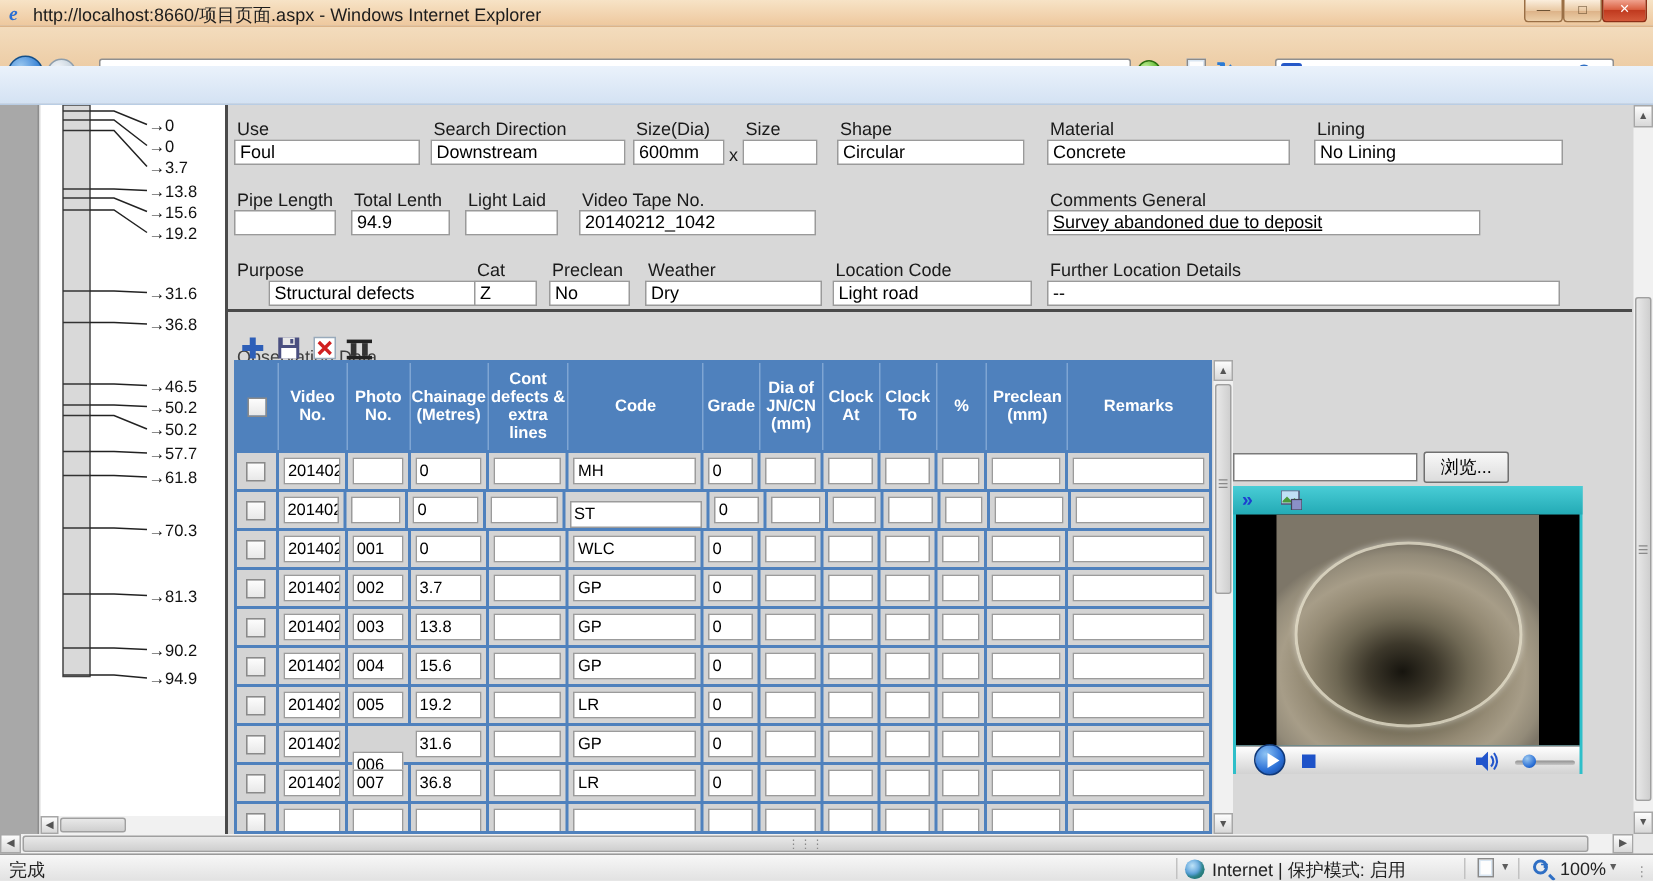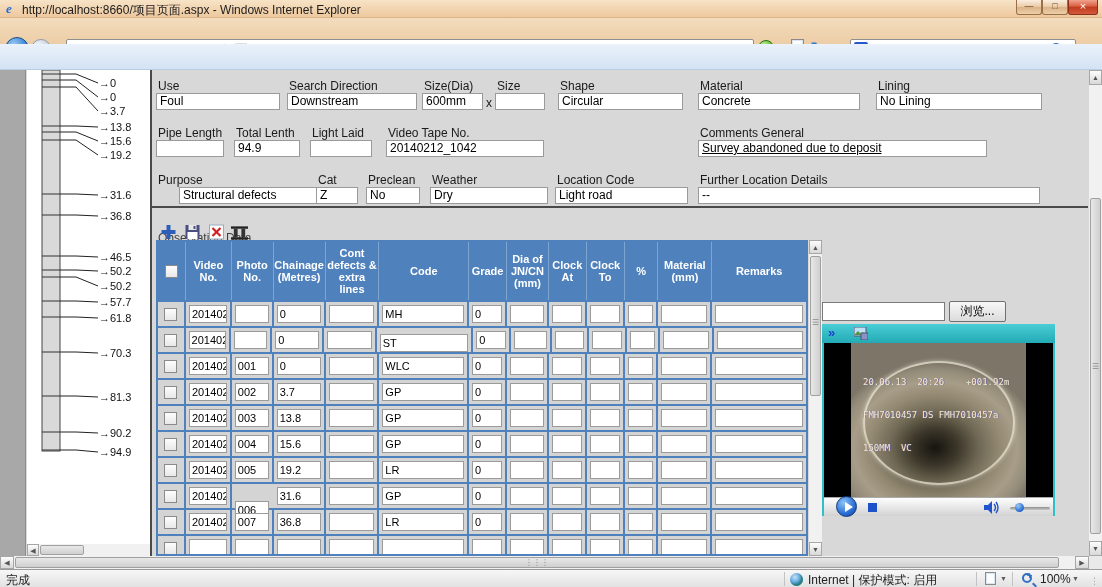--- a/index.html
+++ b/index.html
@@ -320,21 +320,21 @@
           <div class="th" style="width: 38px;">
             <span>Clock At</span>
           </div>
           <div class="th" style="width: 38px;">
             <span>Clock To</span>
           </div>
           <div class="th" style="width: 34px;">
             <span>%</span>
           </div>
           <div class="th" style="width: 54px;">
-            <span>Material (mm)</span>
+            <span>Preclean (mm)</span>
           </div>
           <div class="th" style="width: 94px;">
             <span>Remarks</span>
           </div>
         </div>
       <div id="obs-rows">
           <div class="tr">
             <div class="td" style="width: 28px;">
               <div class="cb"></div>
             </div>
@@ -763,25 +763,20 @@
         <span class="abs" id="player-chevrons">»</span>
         <svg class="abs" style="left:32px;top:3px;" width="14" height="13" viewBox="0 0 14 13">
             <rect x="0" y="0" width="12" height="9" fill="#bfe0f5" stroke="#557" stroke-width="1"></rect>
             <path d="M1 7 L4 4 L7 7 L9 5 L11 7 L11 8 L1 8 Z" fill="#4a9a3a"></path>
             <rect x="7" y="6" width="7" height="7" fill="#8a90c8" stroke="#445" stroke-width="0.8"></rect>
           </svg>
       </div>
       <div class="abs" id="video-area">
         <div id="video-img">
           <div id="video-ring"></div>
-          <div id="video-overlay">
-            <div>20.06.13  20:26    +001.92m</div>
-            <div>FMH7010457 DS FMH7010457a</div>
-            <div>150MM  VC</div>
-          </div>
         </div>
       </div>
       <div class="abs" id="player-controls">
         <div class="abs" id="play-btn">
             <i></i>
           </div>
         <div class="abs" id="stop-btn2"></div>
         <svg class="abs" style="left:160px;top:3px;" width="16" height="13" viewBox="0 0 16 13">
             <path d="M0 4 H4 L8 0 V13 L4 9 H0 Z" fill="#2255cc"></path>
             <path d="M10 3 Q13 6.5 10 10 M12 1 Q16 6.5 12 12" stroke="#2255cc" stroke-width="1.4" fill="none"></path>

